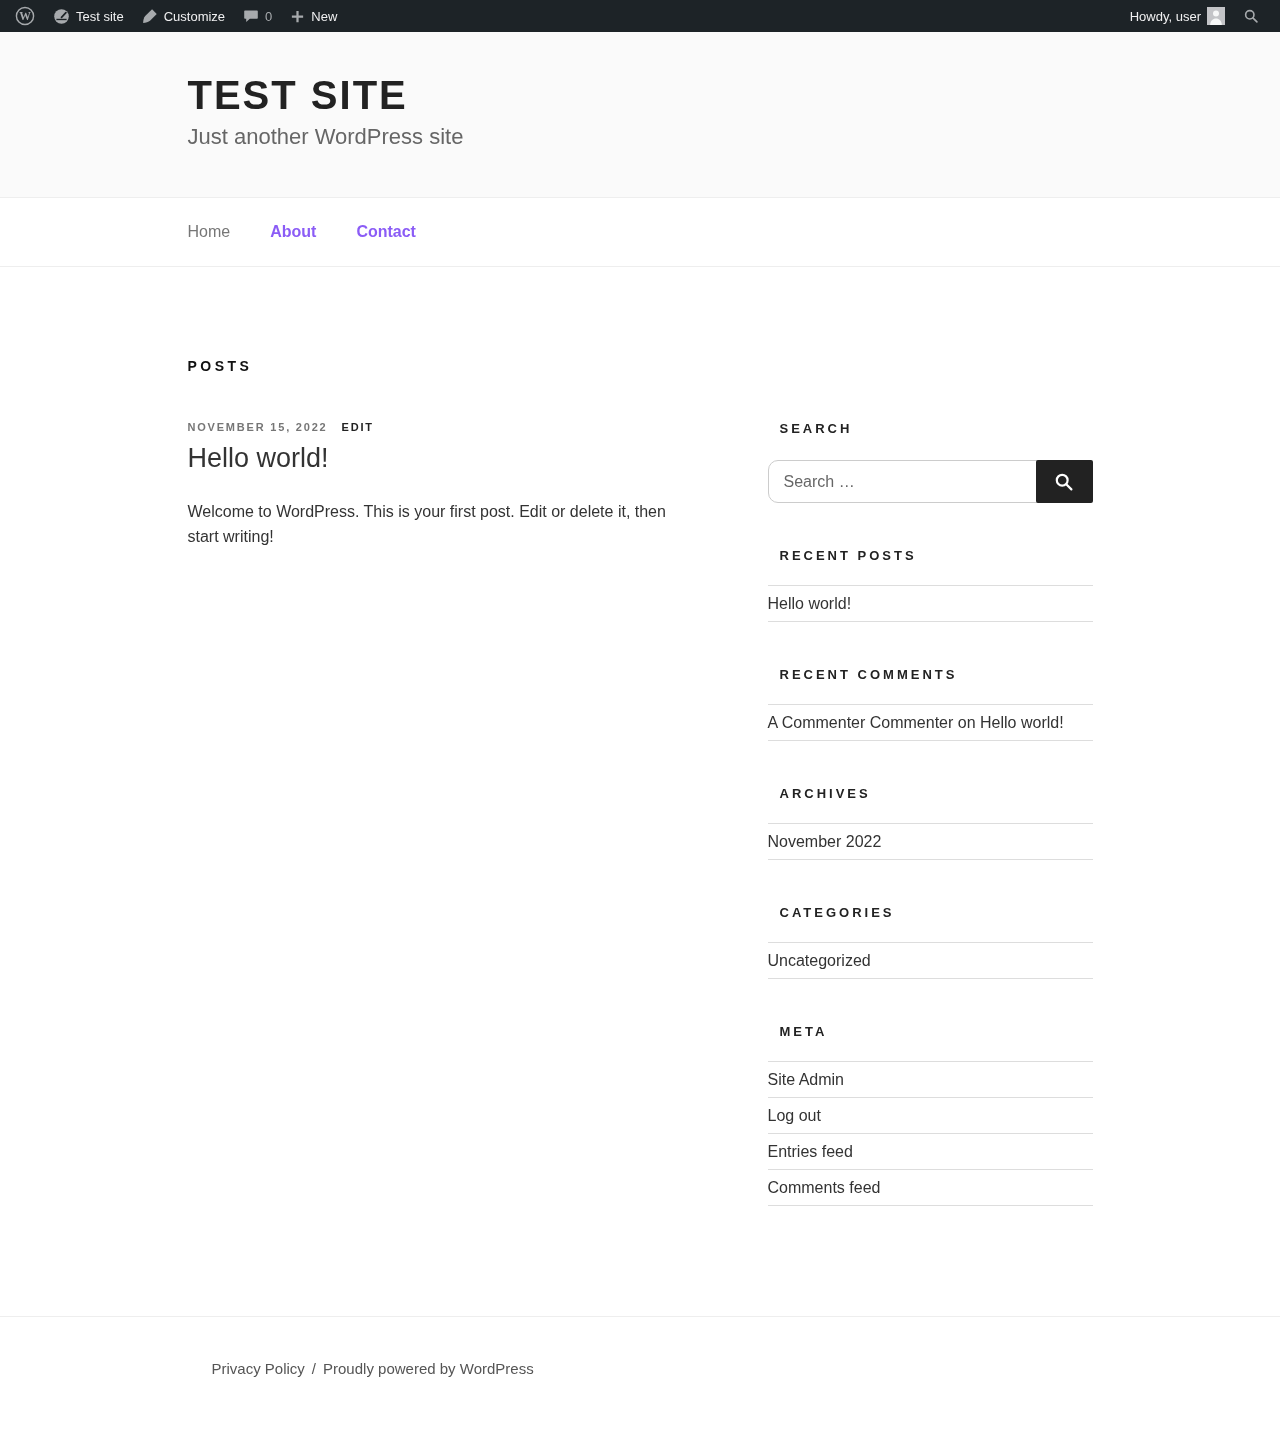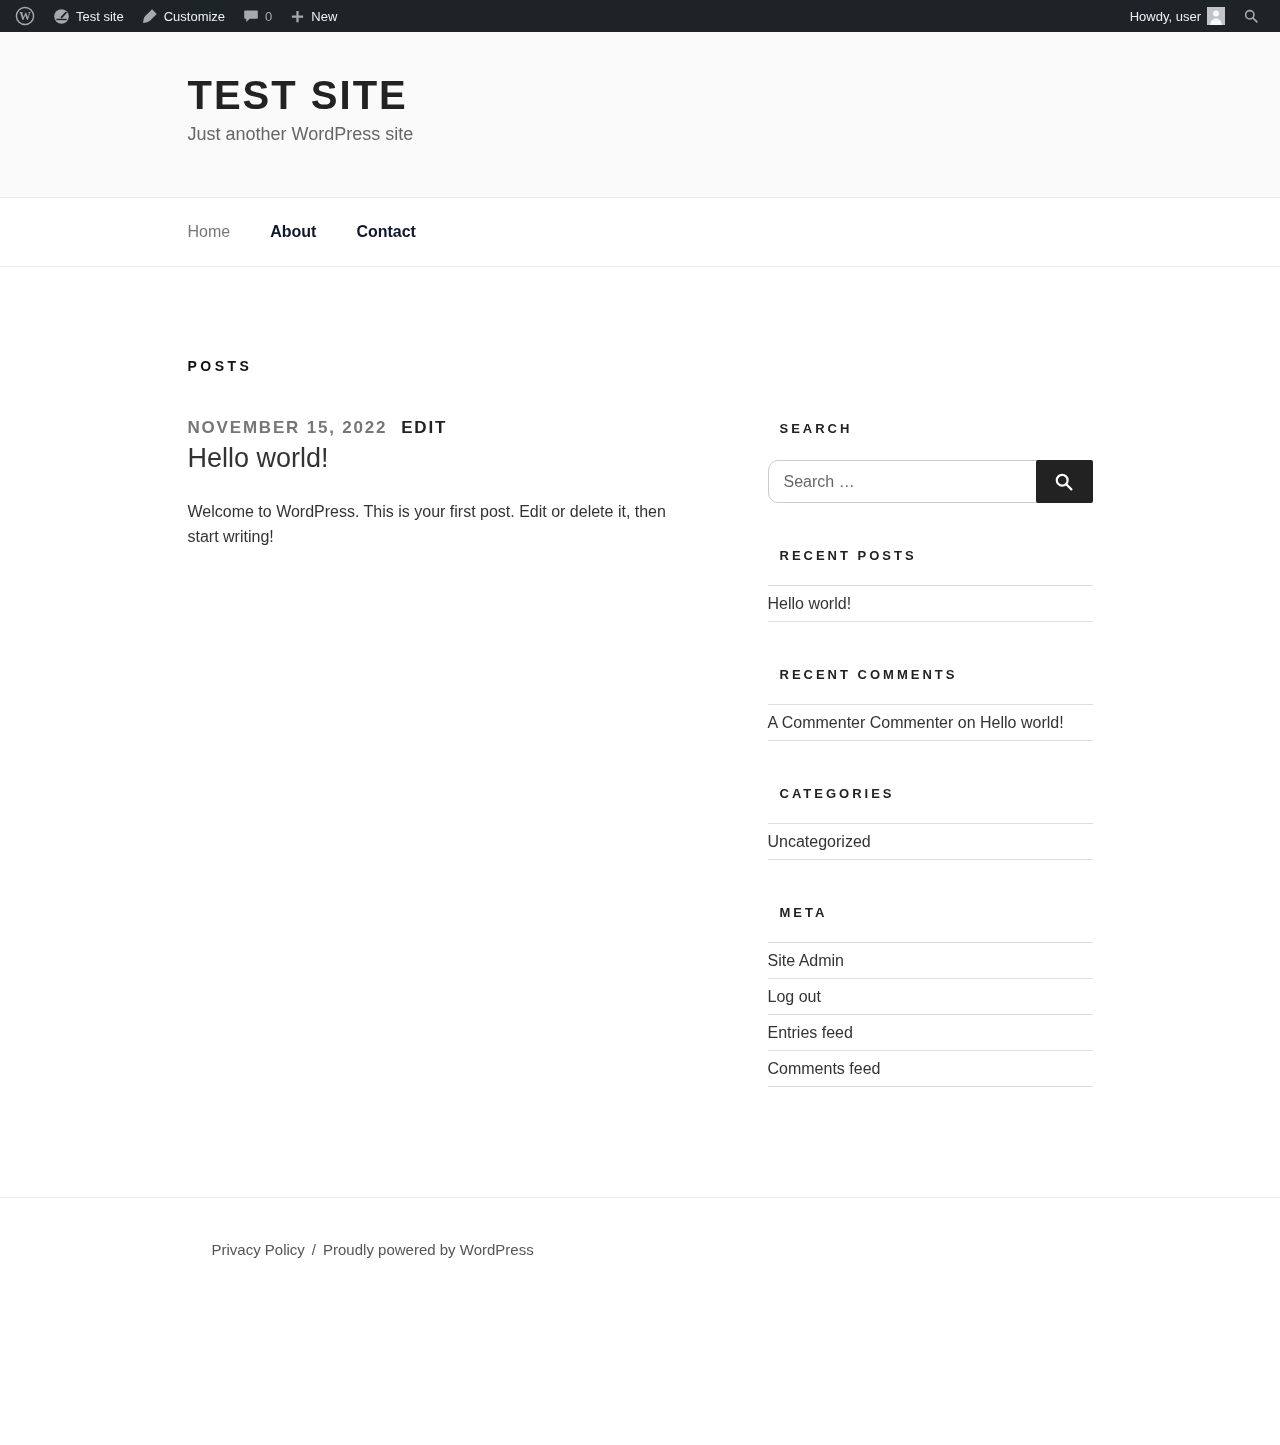--- a/index.html
+++ b/index.html
@@ -43,36 +43,36 @@
   .site-header { background: #fafafa; height: 165px; padding-top: 42px; }
   .site-title {
     margin: 0;
     font-size: 40px;
     line-height: 42px;
     font-weight: 800;
     letter-spacing: 2px;
     color: #222;
   }
   .site-title a { color: #222; text-decoration: none; }
-  .tagline { margin: 8px 0 0; font-size: 18px; color: #666; }
+  .tagline { margin: 8px 0 0; font-size: 22px; color: #666; }
 
   
   .main-nav {
     background: #fff;
     border-top: 1px solid #eee;
     border-bottom: 1px solid #eee;
     height: 70px;
     display: flex;
     align-items: center;
   }
   .main-nav .container { display: flex; align-items: flex-start; }
   .nav-link {
     font-size: 16px;
     font-weight: 700;
-    color: #0f172a;
+    color: #8b5cf6;
     text-decoration: none;
     margin-right: 40px;
   }
   .nav-link.current { color: #767676; font-weight: 400; }
 
   
   .content { padding: 92px 0 110px; background: #fff; }
   .page-title {
     margin: 0;
     font-size: 14px;
@@ -82,21 +82,21 @@
     color: #111;
   }
   .columns { display: flex; justify-content: space-between; margin-top: 47px; }
   .posts-col { width: 513px; }
   .sidebar { width: 325px; }
 
   .post-meta {
     display: flex;
     align-items: baseline;
     gap: 14px;
-    font-size: 17px;
+    font-size: 11px;
     font-weight: 700;
     letter-spacing: 1.8px;
     line-height: 13px;
   }
   .post-date { color: #767676; text-decoration: none; }
   .post-edit { color: #222; text-decoration: none; }
   .post-title { margin: 9px 0 0; font-size: 27px; line-height: 31px; font-weight: 400; }
   .post-title a { color: #333; text-decoration: none; }
   .post-body { margin: 26px 0 0; font-size: 16px; line-height: 1.55; color: #333; }
 
@@ -291,20 +291,28 @@
 
         <section class="widget">
           <h4 class="widget-title">RECENT COMMENTS</h4>
           <ul class="widget-list">
             <li>
               <a>A Commenter Commenter</a><span> on </span><a>Hello world!</a>
             </li>
           </ul>
         </section>
 
+        <section class="widget">
+          <h4 class="widget-title">ARCHIVES</h4>
+          <ul class="widget-list">
+            <li>
+              <a>November 2022</a>
+            </li>
+          </ul>
+        </section>
 
         <section class="widget">
           <h4 class="widget-title">CATEGORIES</h4>
           <ul class="widget-list">
             <li>
               <a>Uncategorized</a>
             </li>
           </ul>
         </section>
 

